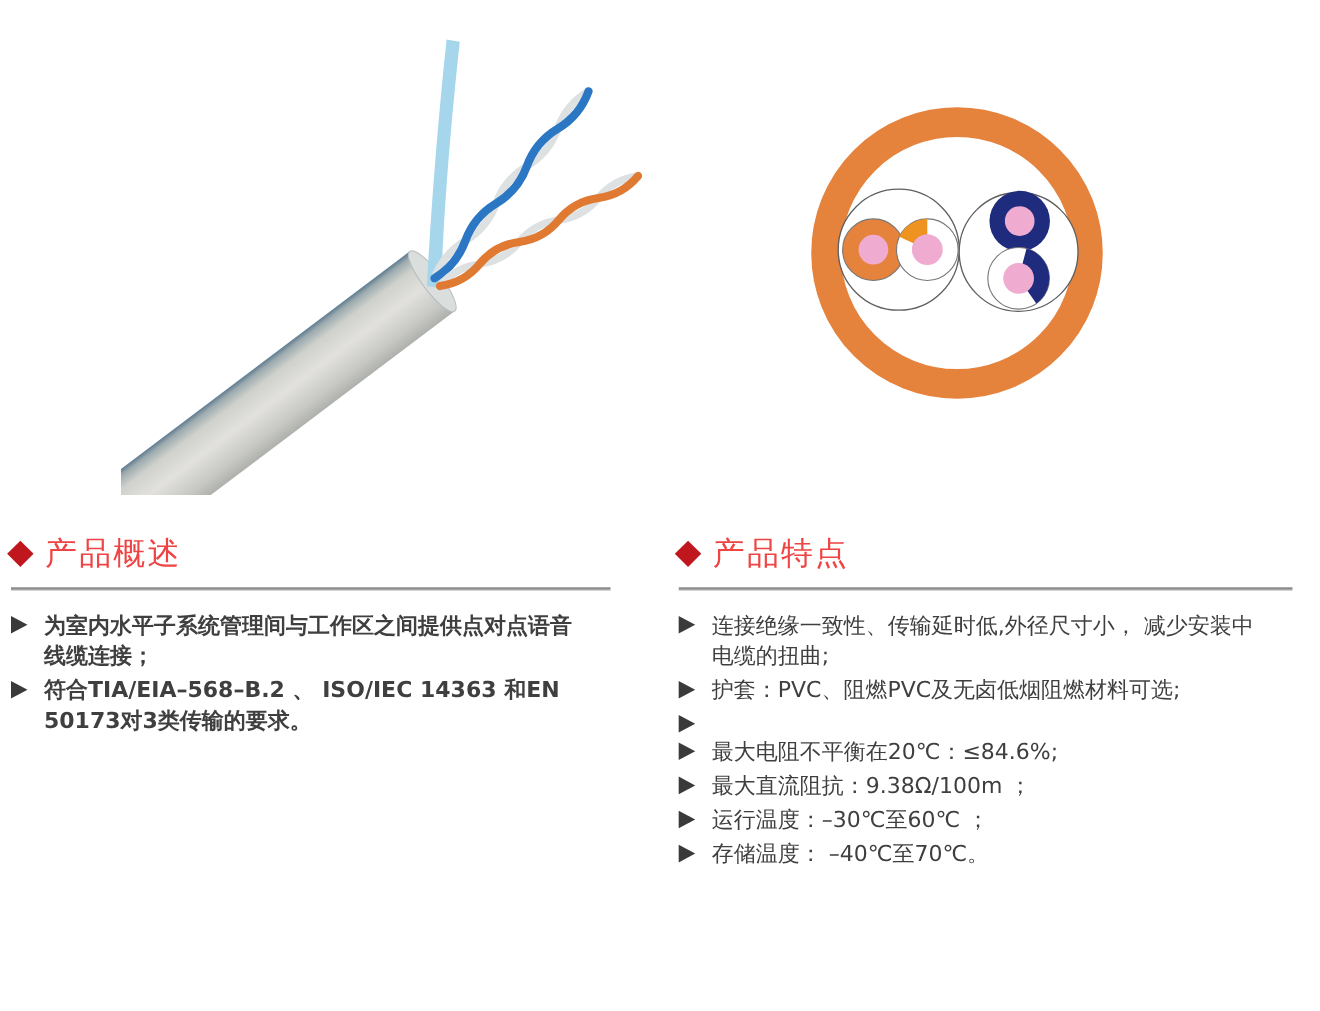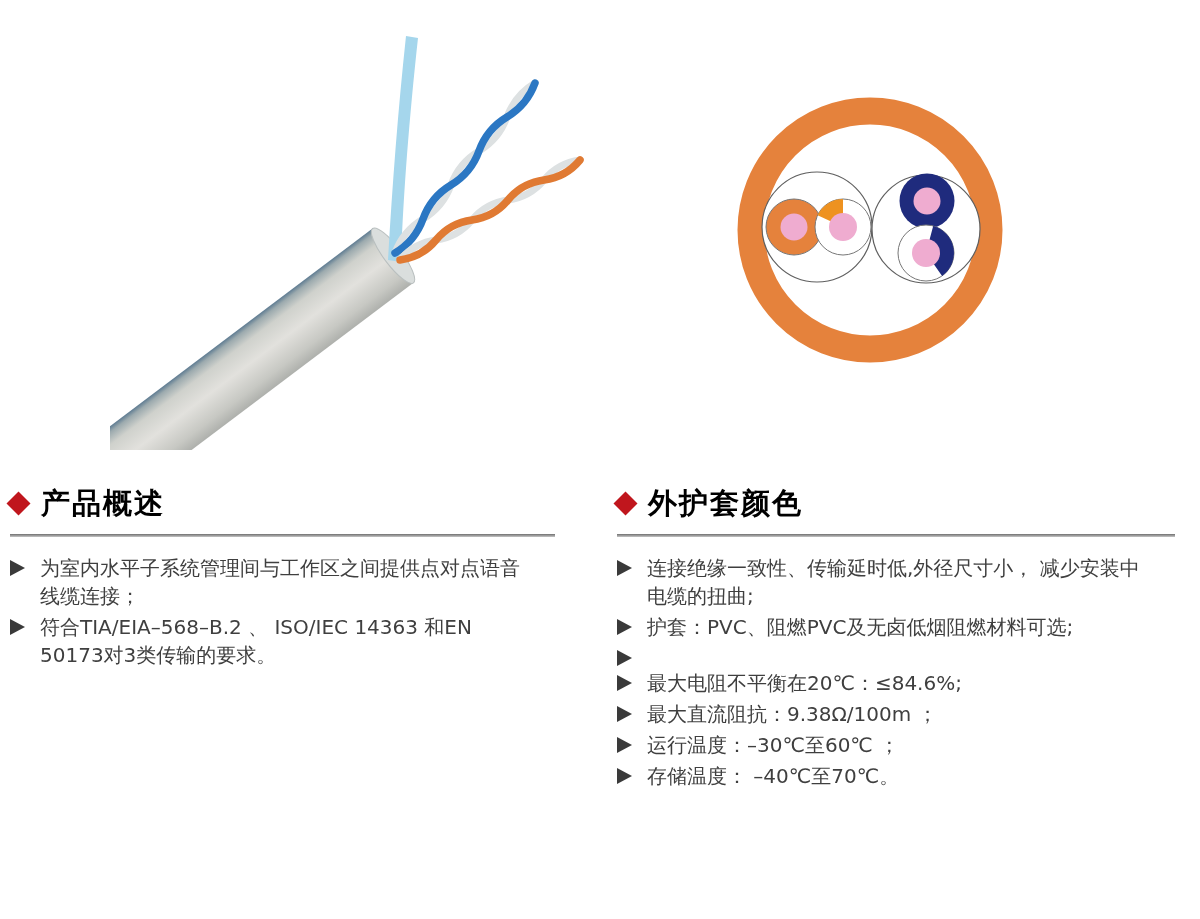--- a/index.html
+++ b/index.html
@@ -6,28 +6,28 @@
   .page{position:relative;width:1200px;height:919px;background:#ffffff;overflow:hidden;
         font-family:"DejaVu Sans","Liberation Sans",sans-serif;}
   figure{margin:0;position:absolute;}
   .cable-photo{left:110px;top:10px;width:520px;height:440px;}
   .cross-section{left:720px;top:80px;width:300px;height:300px;}
   .col{position:absolute;top:486px;}
   .col.overview{left:10px;width:545px;}
   .col.features{left:617px;width:558px;}
   .sec-head{display:flex;align-items:center;gap:14px;height:34px;}
   .diamond{width:17px;height:17px;transform:rotate(45deg);flex:0 0 auto;}
-  .sec-title{margin:0;font-size:29px;font-weight:bold;color:#000000;letter-spacing:2px;line-height:34px;}
+  .sec-title{margin:0;font-size:29px;font-weight:normal;color:#ef4444;letter-spacing:2px;line-height:34px;}
   .rule{height:3px;margin-top:14px;background:linear-gradient(#6f6f6f,#c6c6c6);}
   ul.bullets{list-style:none;margin:17px 0 0 0;padding:0;}
   ul.bullets li{display:flex;align-items:flex-start;gap:15px;margin-bottom:3px;
                 font-size:20px;line-height:28px;color:#3f3f3f;}
   .tri{flex:0 0 auto;width:0;height:0;margin-top:6px;
        border-left:15px solid #3a3a3a;border-top:8px solid transparent;border-bottom:8px solid transparent;}
-  .col.overview .btxt{max-width:494px;}
+  .col.overview .btxt{max-width:494px;font-weight:bold;}
   .col.features .btxt{max-width:512px;}
 </style>
 </head>
 <body>
 
 <div class="page">
 
   <figure class="cable-photo">
     <svg width="520" height="440" viewBox="0 0 520 440">
       <defs>
@@ -99,21 +99,21 @@
         <li>
           <span class="tri"></span>
           <span class="btxt">符合TIA/EIA–568–B.2 、 ISO/IEC 14363 和EN 50173对3类传输的要求。</span>
         </li>
       </ul>
   </section>
 
   <section class="col features">
     <div class="sec-head">
       <span class="diamond" style="background: rgb(192, 22, 29);"></span>
-      <h2 class="sec-title">外护套颜色</h2>
+      <h2 class="sec-title">产品特点</h2>
     </div>
     <div class="rule"></div>
     <ul class="bullets">
         <li>
           <span class="tri"></span>
           <span class="btxt">连接绝缘一致性、传输延时低,外径尺寸小， 减少安装中电缆的扭曲;</span>
         </li>
         <li>
           <span class="tri"></span>
           <span class="btxt">护套：PVC、阻燃PVC及无卤低烟阻燃材料可选;</span>

